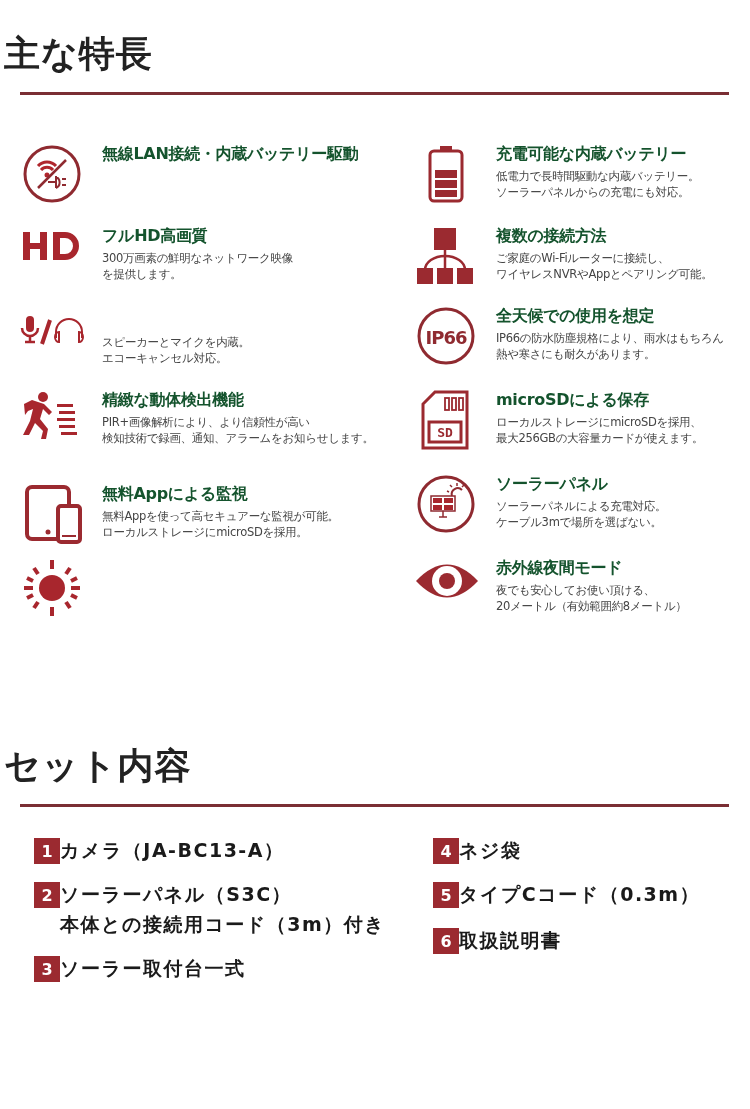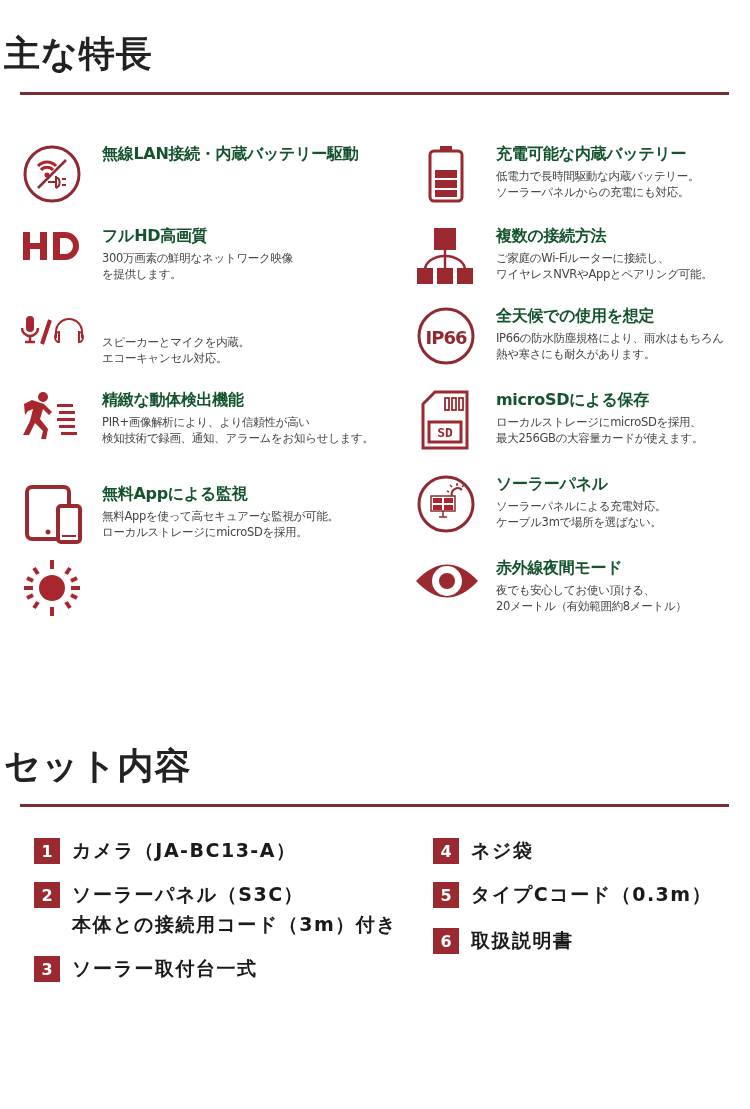--- a/index.html
+++ b/index.html
@@ -31,21 +31,21 @@
     letter-spacing: -0.3px;
   }
 
   .set-item { position: absolute; display: flex; align-items: flex-start; }
   .badge {
     width: 26px; height: 26px; background: #9b2a30; color: #fff;
     font-family: "DejaVu Sans", sans-serif; font-weight: bold; font-size: 16px;
     display: flex; align-items: center; justify-content: center; flex-shrink: 0;
   }
   .set-text {
-    margin-left: 12px; font-size: 19px; font-weight: bold; color: #1a1a1a;
+    font-size: 19px; font-weight: bold; color: #1a1a1a;
     line-height: 30px; margin-top: -3px; letter-spacing: 1.5px; white-space: nowrap;
   }
 </style>
 </head>
 <body>
 
 <div>
   <h1 class="section-title" style="top:30px;">主な特長</h1>
   <div class="rule" style="top:92px;"></div>
 

